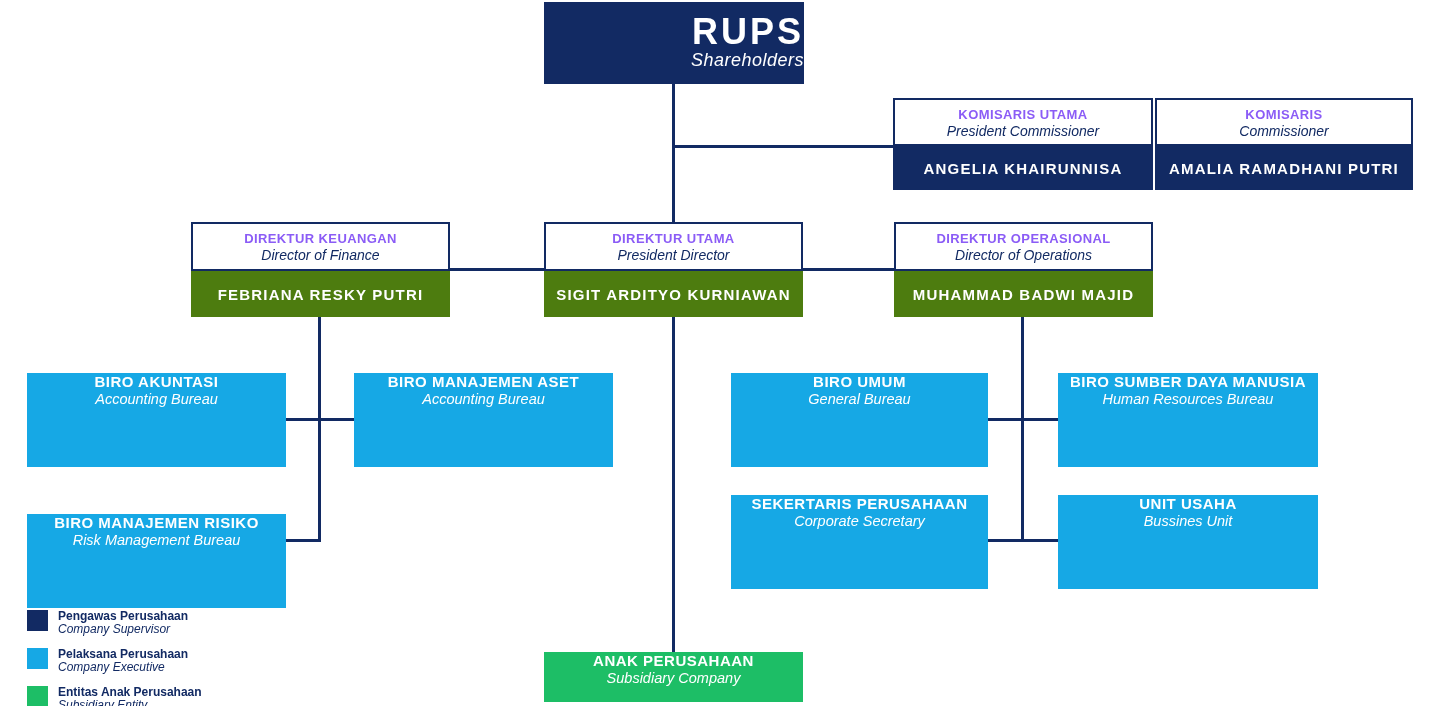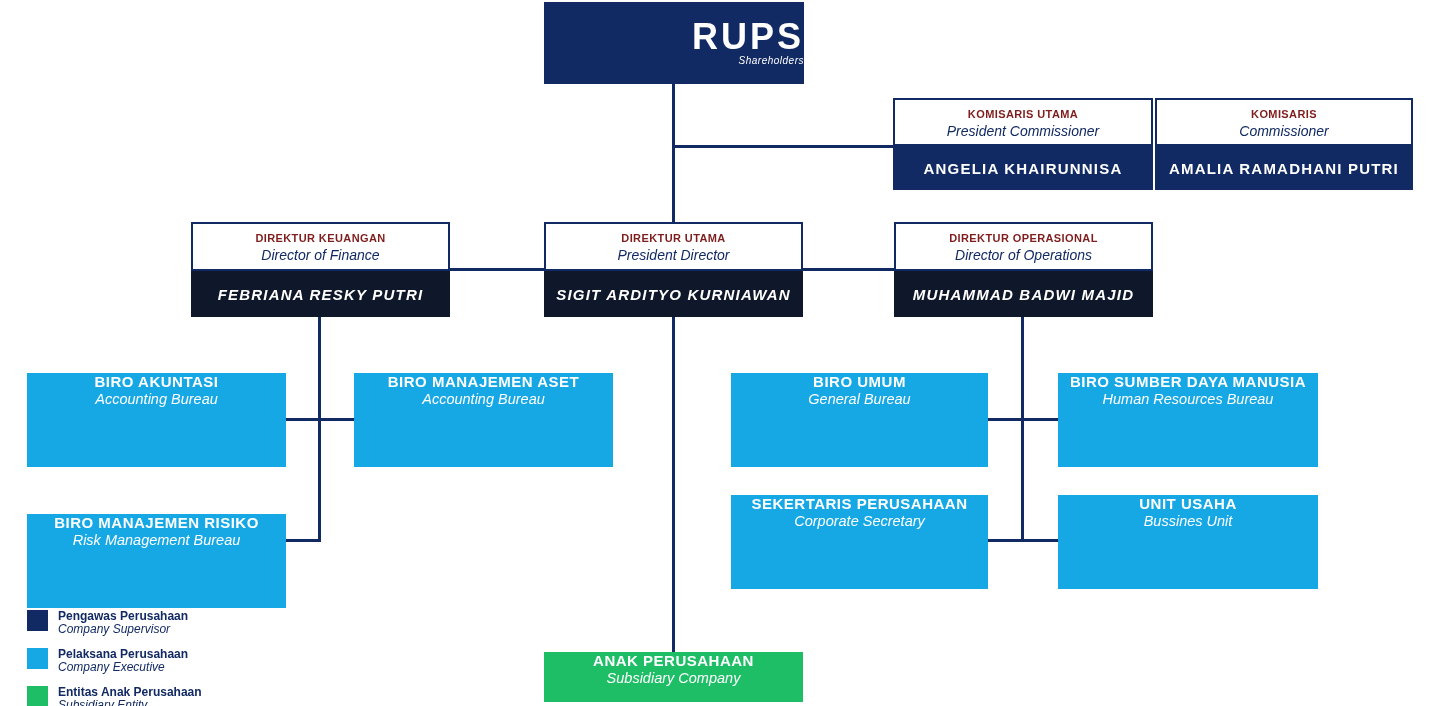--- a/index.html
+++ b/index.html
@@ -10,31 +10,31 @@
   .line{position:absolute;background:#122a63;}
   .line.v{width:3px;}
   .line.h{height:3px;}
 
   .node{position:absolute;text-align:center;box-sizing:border-box;}
 
   
   .rups{background:#122a63;color:#ffffff;display:flex;flex-direction:column;
         align-items:flex-end;justify-content:center;}
   .rups .big{font-size:36px;font-weight:bold;letter-spacing:3px;line-height:34px;}
-  .rups .sub{font-size:10px;font-style:italic;letter-spacing:.5px;margin-top:1px;}
+  .rups .sub{font-size:18px;font-style:italic;letter-spacing:.5px;margin-top:1px;}
 
   
   .hdr{background:#ffffff;border:2px solid #122a63;box-sizing:border-box;
        display:flex;flex-direction:column;align-items:center;justify-content:center;}
-  .hdr .t{color:#7f1d1d;font-weight:bold;font-size:11px;letter-spacing:.4px;line-height:17px;}
+  .hdr .t{color:#8b5cf6;font-weight:bold;font-size:13px;letter-spacing:.4px;line-height:17px;}
   .hdr .s{color:#122a63;font-style:italic;font-size:14px;line-height:16px;}
   .nm{display:flex;align-items:center;justify-content:center;color:#ffffff;
       font-weight:bold;font-size:15px;letter-spacing:1.2px;}
   .nm.navy{background:#122a63;}
-  .nm.cyan{background:#0f172a;font-style:italic;}
+  .nm.cyan{background:#4d7c0f;}
 
   
   .fill{display:flex;flex-direction:column;align-items:center;justify-content:flex-start;color:#ffffff;}
   .fill .t{font-weight:bold;font-size:15px;letter-spacing:.5px;line-height:18px;}
   .fill .s{font-style:italic;font-size:14.5px;line-height:17px;}
   .fill.cyan{background:#16a8e5;}
   .fill.green{background:#1dbe66;}
 
   
   .legend{position:absolute;left:27px;top:610px;}

